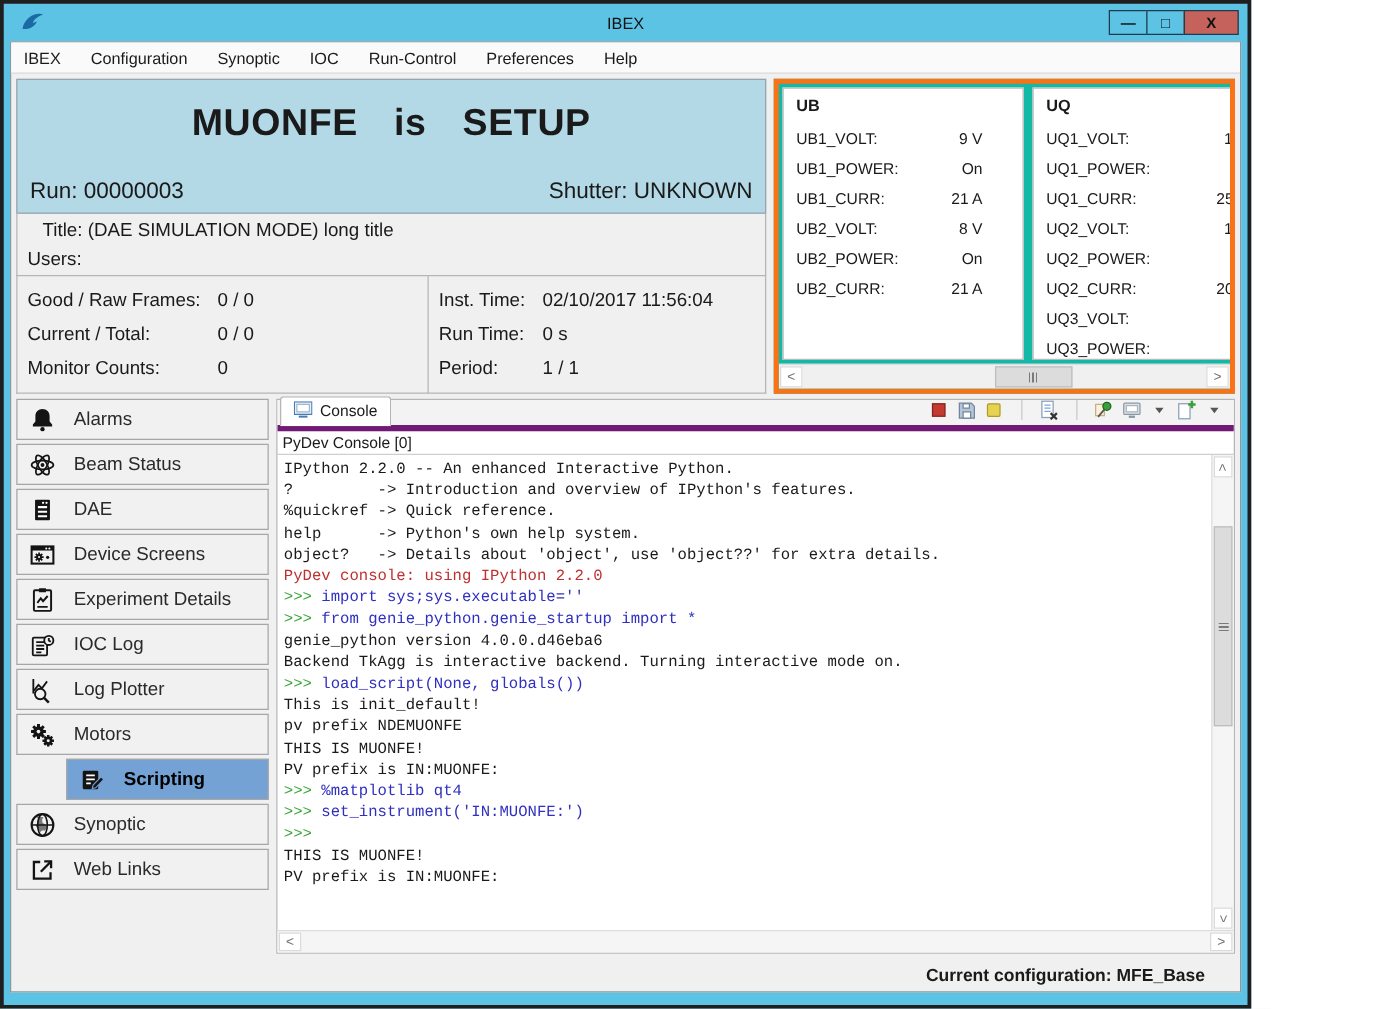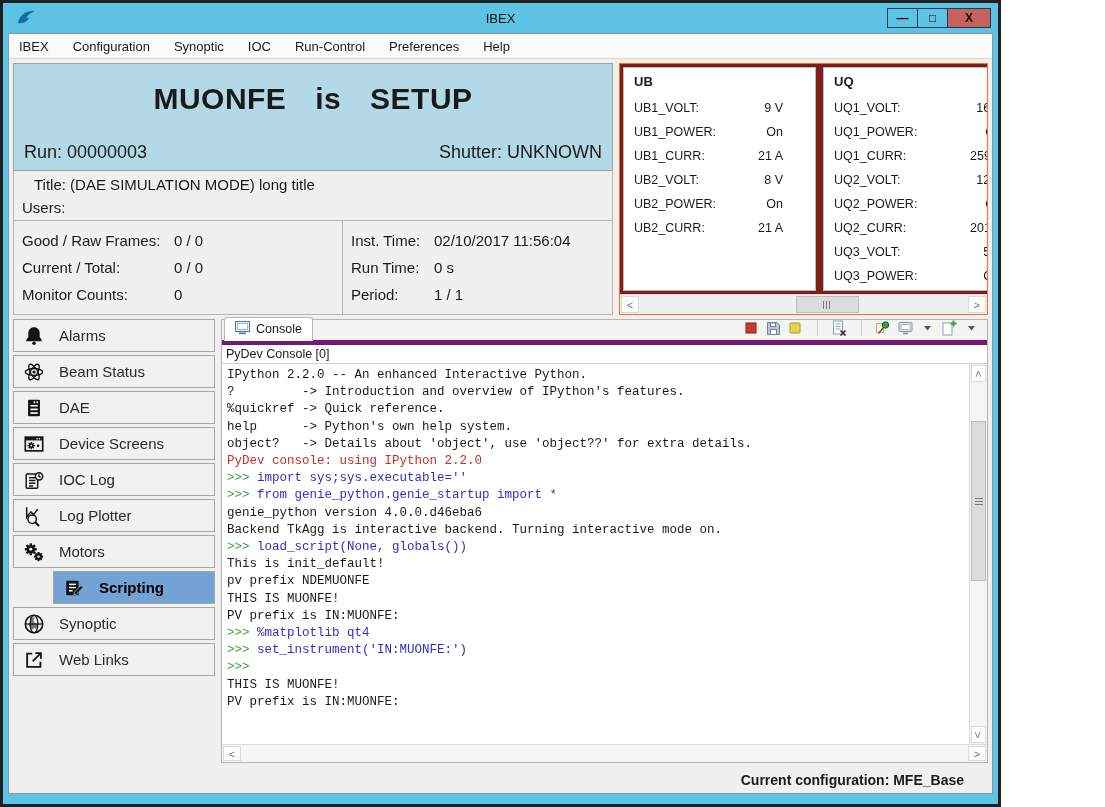--- a/index.html
+++ b/index.html
@@ -37,21 +37,21 @@
   .exp-box { border:1px solid #b5b5b5; border-top:none; padding:5px 8px 4px 8px; font-size:15px; }
   .exp-box .t { padding-left:12px; margin-bottom:6px; }
   .stats-row { display:flex; flex:1; }
   .counters-box { width:330px; border:1px solid #b5b5b5; border-top:none; padding:6px 8px; font-size:15px; }
   .timing-box { flex:1; border:1px solid #b5b5b5; border-top:none; border-left:none; padding:6px 8px; font-size:15px; }
   .kv-row { display:flex; height:27px; align-items:center; }
   .counters-box .kv-label { width:152px; }
   .timing-box  .kv-label { width:83px; }
 
   
-  .right-col { flex:1; border:1px solid #f97316; background:#7f1d1d; position:relative; overflow:hidden; }
+  .right-col { flex:1; border:4px solid #f97316; background:#14b8a6; position:relative; overflow:hidden; }
   .pv-box { position:absolute; top:3px; bottom:23px; border:1px solid #b9b9b9; background:#fff;
             padding:6px 10px 0 10px; font-size:12.5px; overflow:hidden; }
   .ub-box { left:3px; width:193px; }
   .uq-box { left:203px; width:292px; }
   .pv-title { font-weight:bold; font-size:13px; height:22px; }
   .pv-row { display:flex; height:24px; align-items:center; white-space:nowrap; }
   .pv-label { flex:0 0 auto; }
   .pv-val { flex:1; text-align:right; padding-right:22px; }
   .uq-box .pv-label { width:106px; }
   .uq-box .pv-val { padding-right:16px; }
@@ -353,20 +353,31 @@
                 </g>
                 <circle cx="9" cy="13.8" r="2.6" fill="currentColor"></circle>
                 <circle cx="9" cy="13.8" r=".9" fill="#fff"></circle>
                 <circle cx="16.5" cy="14" r="1.4" fill="currentColor"></circle>
               </svg>
             </span>
             <span>Device Screens</span>
           </div>
           <div class="side-item">
             <span class="side-icon">
+              <svg viewBox="0 0 24 24" width="22" height="22" fill="none" stroke="currentColor" stroke-width="1.7">
+                <rect x="4.5" y="3.5" width="15" height="18" rx="1"></rect>
+                <line x1="9" y1="3.5" x2="15" y2="3.5" stroke-width="3.4"></line>
+                <polyline points="7.5,14.5 10.5,10.5 12.5,13 16.5,8.5"></polyline>
+                <line x1="7.5" y1="18" x2="16.5" y2="18"></line>
+              </svg>
+            </span>
+            <span>Experiment Details</span>
+          </div>
+          <div class="side-item">
+            <span class="side-icon">
               <svg viewBox="0 0 24 24" width="22" height="22" fill="none" stroke="currentColor" stroke-width="1.6">
                 <rect x="3.5" y="5.5" width="12.5" height="15.5" rx="1"></rect>
                 <line x1="6.5" y1="9.5" x2="13.5" y2="9.5"></line>
                 <line x1="6.5" y1="12.5" x2="13.5" y2="12.5"></line>
                 <line x1="6.5" y1="15.5" x2="13.5" y2="15.5"></line>
                 <line x1="6.5" y1="18.5" x2="11" y2="18.5"></line>
                 <circle cx="17.5" cy="8" r="4" fill="#f1f1f1"></circle>
                 <polyline points="17.5,5.8 17.5,8 19.2,9.2"></polyline>
               </svg>
             </span>

